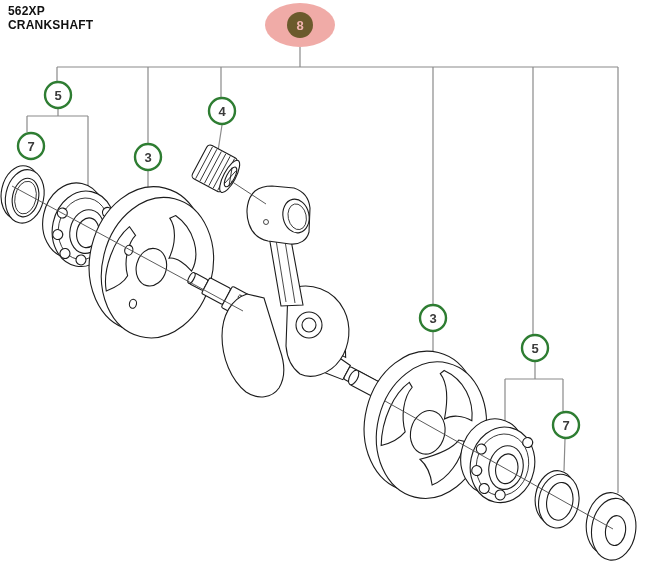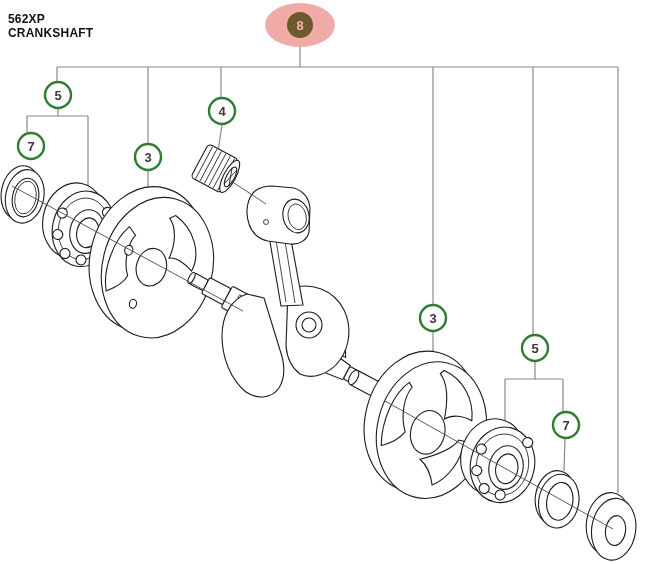--- a/index.html
+++ b/index.html
@@ -4,21 +4,21 @@
 <style>
   html,body{margin:0;padding:0;background:#ffffff;}
   .canvas{
     position:relative;
     width:650px;height:564px;
     background:#ffffff;
     font-family:"Liberation Sans", sans-serif;
     overflow:hidden;
   }
   .header{
-    position:absolute;left:8px;top:12px;
+    position:absolute;left:8px;top:4px;
     font-size:12px;font-weight:bold;color:#111;
     line-height:1.2;letter-spacing:.2px;
   }
   svg{position:absolute;left:0;top:0;}
   .lineart{stroke:#1c1c1c;stroke-width:1.1;fill:#ffffff;}
   .lineart-thin{stroke:#1c1c1c;stroke-width:0.8;fill:none;}
   .connector{stroke:#8a8a8a;stroke-width:1.2;fill:none;}
   .axis{stroke:#4a4a4a;stroke-width:0.9;fill:none;}
   .callout-ring{fill:#ffffff;stroke:#2e7d32;stroke-width:2.4;}
   .callout-num{font:bold 13px "Liberation Sans", sans-serif;fill:#3a3a3a;text-anchor:middle;}

